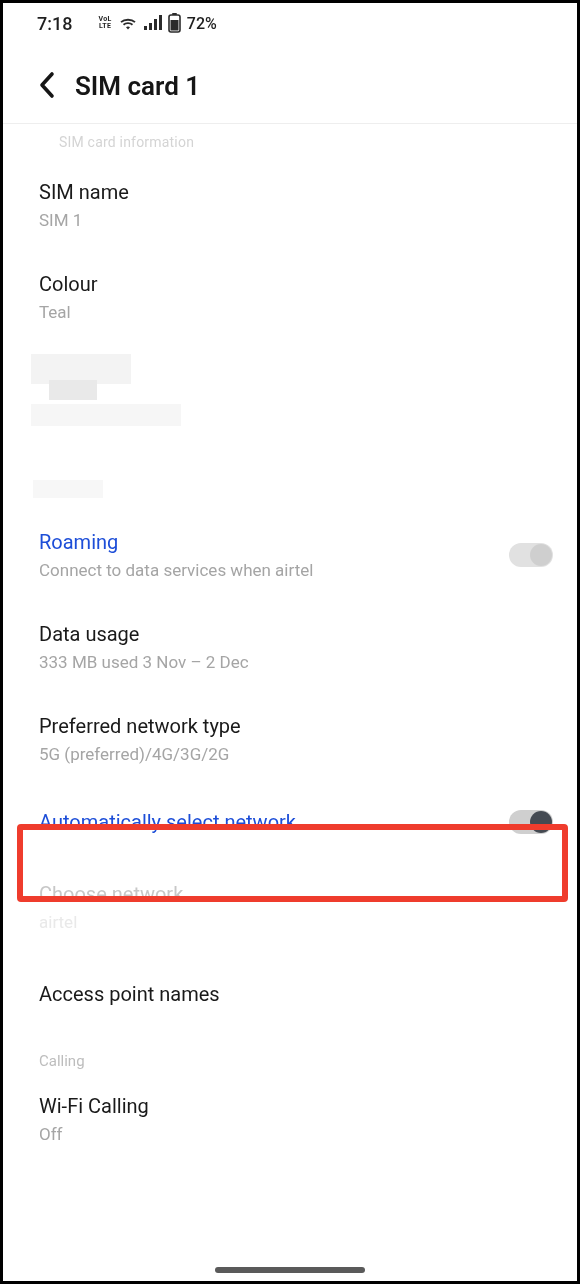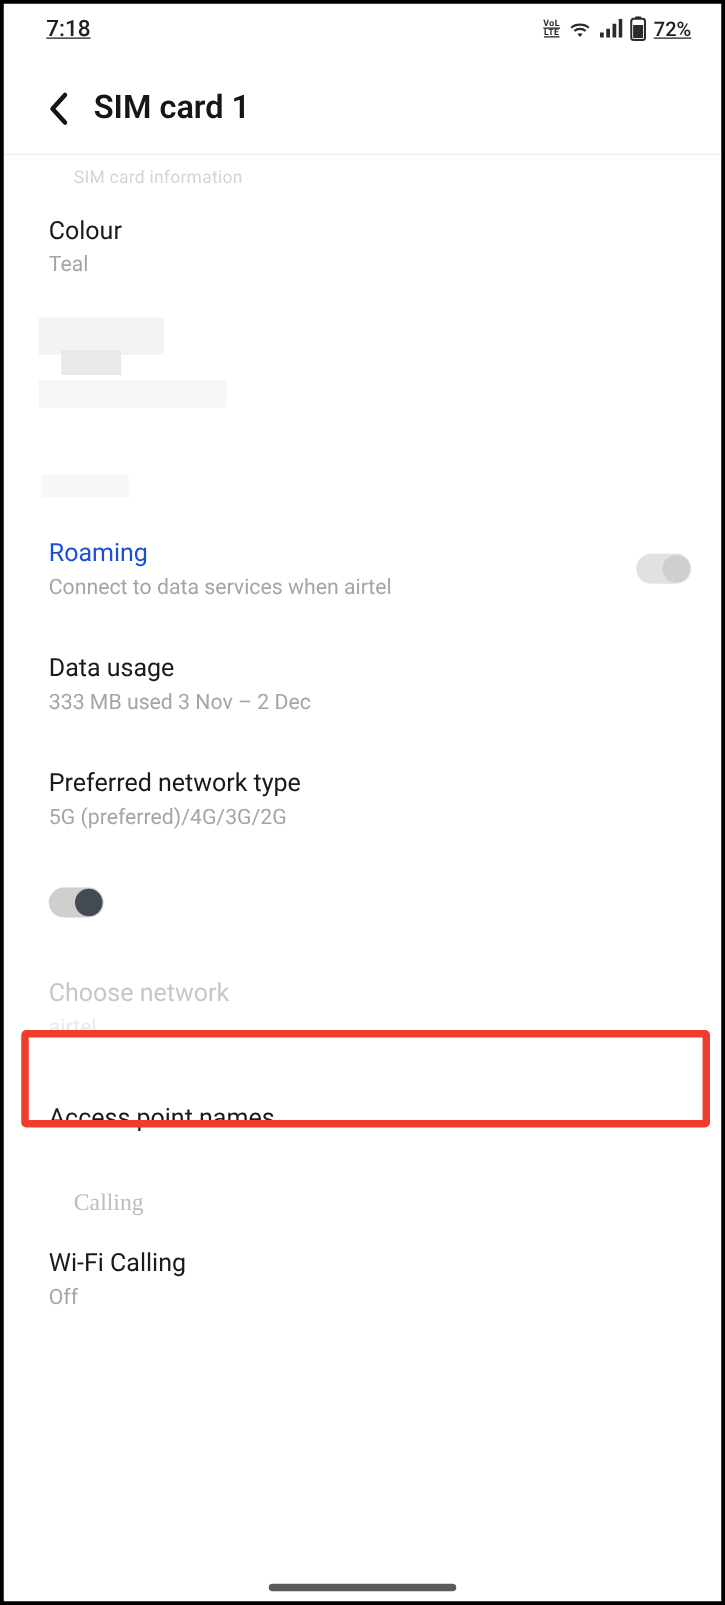--- a/index.html
+++ b/index.html
@@ -14,26 +14,24 @@
     position: absolute;
     left: 3px; top: 3px; right: 3px; bottom: 3px;
     background: #fff;
     overflow: hidden;
   }
   
   .statusbar {
     height: 40px;
     display: flex;
     align-items: center;
-    justify-content: space-between;
     padding: 0 24px 0 34px;
     font-size: 18px;
     font-weight: 500;
     color: #1f1f1f;
-    text-decoration: underline;
   }
   .statusbar .right {
     display: flex;
     align-items: center;
     gap: 6px;
     font-size: 16px;
     font-weight: 500;
   }
   .statusbar .volte {
     font-size: 7px;
@@ -41,21 +39,21 @@
     line-height: 7px;
     text-align: center;
     letter-spacing: 0.4px;
     margin-left: 26px;
   }
   .statusbar svg { display: block; }
 
   
   .header {
     display: flex;
-    align-items: flex-end;
+    align-items: flex-start;
     gap: 18px;
     padding: 28px 24px 22px 34px;
   }
   .header .title {
     font-size: 26px;
     font-weight: 600;
     color: #161616;
   }
   .back-chevron { flex-shrink: 0; }
 
@@ -147,24 +145,23 @@
   .toggle.on .knob { right: 1px; background: #444a52; }
 
   .highlight-box {
     position: absolute;
     border: 6px solid #ef3c2d;
     border-radius: 4px;
     pointer-events: none;
   }
 
   .section-label {
-    padding: 26px 36px 6px 56px;
-    font-size: 19px;
+    padding: 26px 36px 6px 36px;
+    font-size: 15px;
     color: #bdbdbd;
-    font-family: Liberation Serif, serif;
   }
 
   .home-indicator {
     position: absolute;
     bottom: 8px;
     left: 50%;
     transform: translateX(-50%);
     width: 150px;
     height: 6px;
     border-radius: 3px;
@@ -209,20 +206,24 @@
     </svg>
     <div class="title">SIM card 1</div>
   </div>
 
   <div class="divider"></div>
 
   <div class="content">
 
     <div class="section-label-cut">SIM card information</div>
 
+    <div class="item tight-top">
+      <div class="label">SIM name</div>
+      <div class="sub">SIM 1</div>
+    </div>
 
     <div class="item">
       <div class="label">Colour</div>
       <div class="sub">Teal</div>
     </div>
 
     <div class="redacted">
       <div class="r1"></div>
       <div class="r2"></div>
       <div class="r3"></div>
@@ -246,20 +247,23 @@
       <div class="label">Data usage</div>
       <div class="sub">333 MB used 3 Nov – 2 Dec</div>
     </div>
 
     <div class="item">
       <div class="label">Preferred network type</div>
       <div class="sub">5G (preferred)/4G/3G/2G</div>
     </div>
 
     <div class="row" style="padding-top:26px;padding-bottom:26px;">
+      <div class="text">
+        <div class="label">Automatically select network</div>
+      </div>
       <div class="toggle on">
         <div class="knob"></div>
       </div>
     </div>
 
     <div class="item disabled">
       <div class="label">Choose network</div>
       <div class="sub">airtel</div>
     </div>
 

